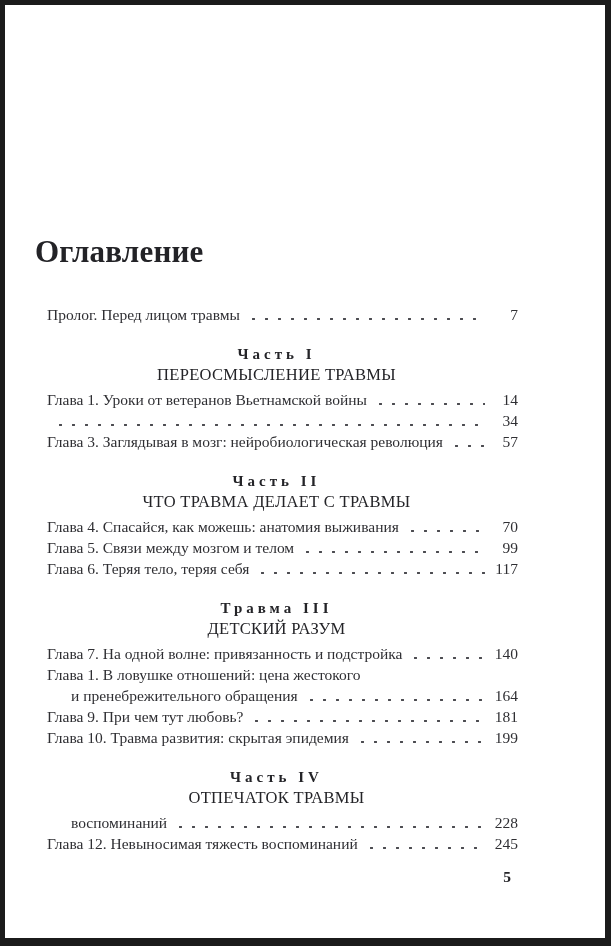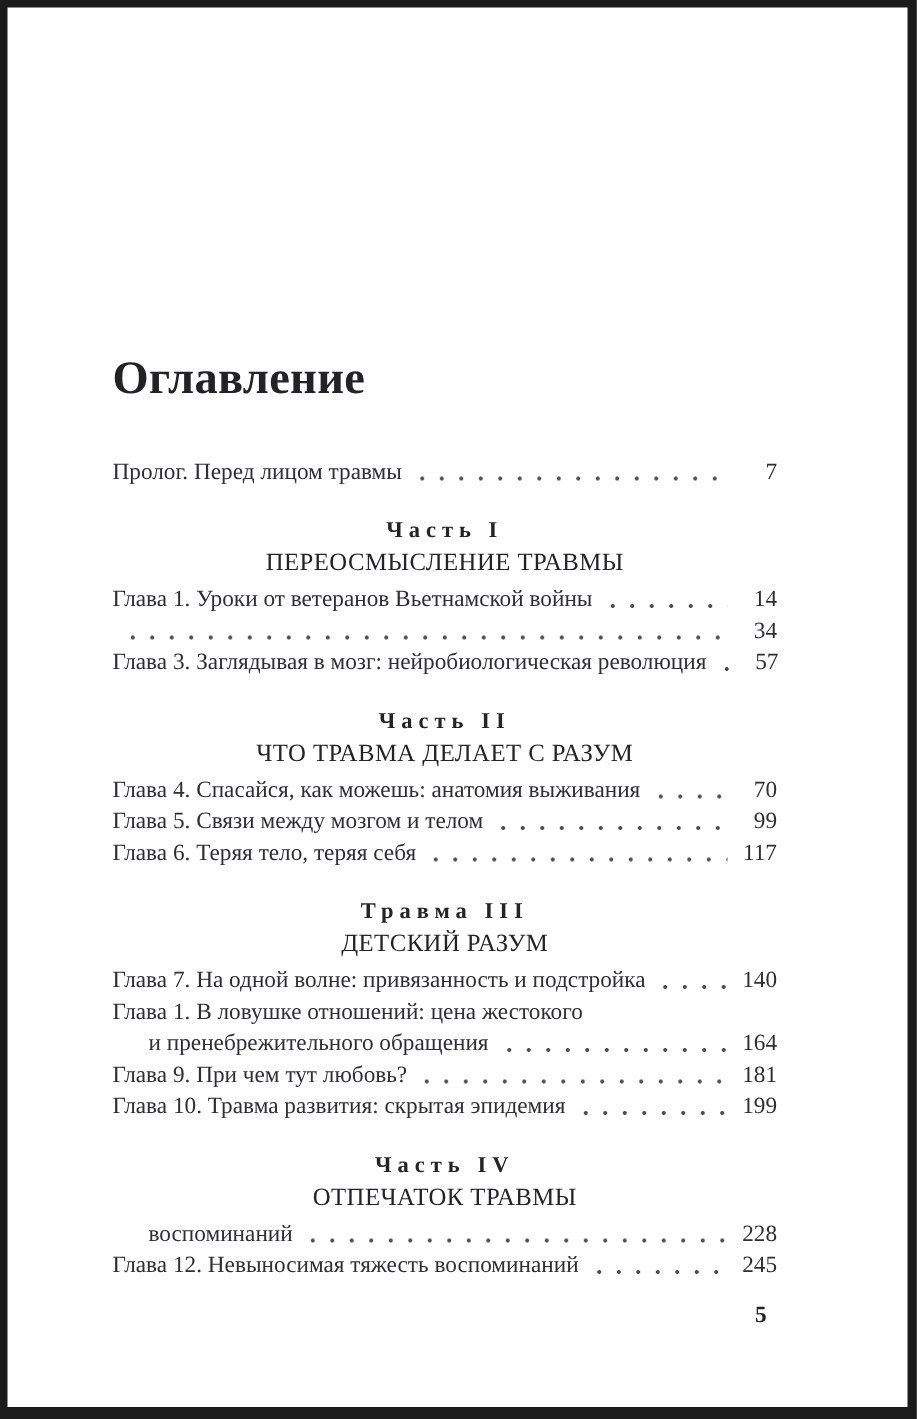--- a/index.html
+++ b/index.html
@@ -12,36 +12,37 @@
     position: relative;
     width: 611px; height: 946px;
     background: #1b1b1b;
   }
   .page {
     position: absolute;
     left: 5px; top: 5px;
     width: 600px; height: 933px;
     background: #ffffff;
     color: #2f2f33;
-    padding: 230px 87px 0 70px;
+    padding: 230px 87px 0 30px;
   }
   .book-title {
     font-size: 31px;
     font-weight: 700;
     color: #232327;
     letter-spacing: 0.2px;
     line-height: 34px;
   }
   .toc { margin-top: 35px; }
   .toc-row {
     display: flex;
     align-items: baseline;
     font-size: 15.5px;
     line-height: 21px;
     color: #2f2f33;
+    margin-left: 12px;
   }
   .toc-row .toc-text { white-space: nowrap; flex: 0 1 auto; }
   .toc-row.indent { padding-left: 24px; }
   .leader {
     flex: 1 1 0;
     min-width: 8px;
     align-self: stretch;
     margin: 0 5px 0 7px;
     background-image: radial-gradient(circle, #4b4b50 1.1px, rgba(0,0,0,0) 1.5px);
     background-size: 13px 4px;
@@ -113,21 +114,21 @@
           <div class="toc-row">
             <span class="toc-text">Глава 3. Заглядывая в мозг: нейробиологическая революция</span>
             <span class="leader"></span>
             <span class="pnum">57</span>
           </div>
         </div>
       </div>
 
       <div class="part">
         <div class="part-label">Часть II</div>
-        <div class="part-title">ЧТО ТРАВМА ДЕЛАЕТ С РАЗУМ</div>
+        <div class="part-title">ЧТО ТРАВМА ДЕЛАЕТ С ТРАВМЫ</div>
         <div class="entries">
           <div class="toc-row">
             <span class="toc-text">Глава 4. Спасайся, как можешь: анатомия выживания</span>
             <span class="leader"></span>
             <span class="pnum">70</span>
           </div>
           <div class="toc-row">
             <span class="toc-text">Глава 5. Связи между мозгом и телом</span>
             <span class="leader"></span>
             <span class="pnum">99</span>

